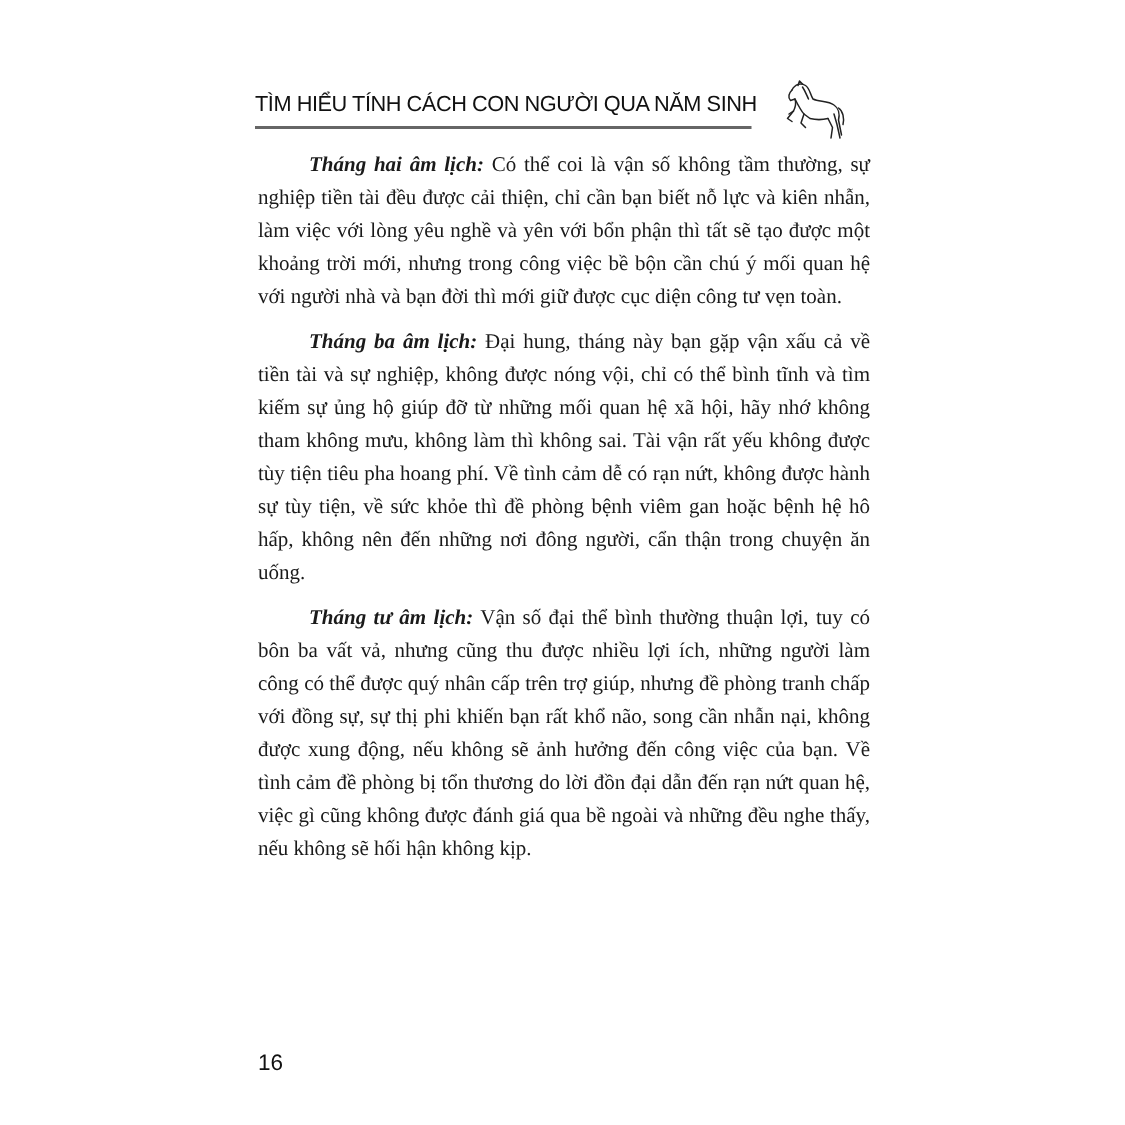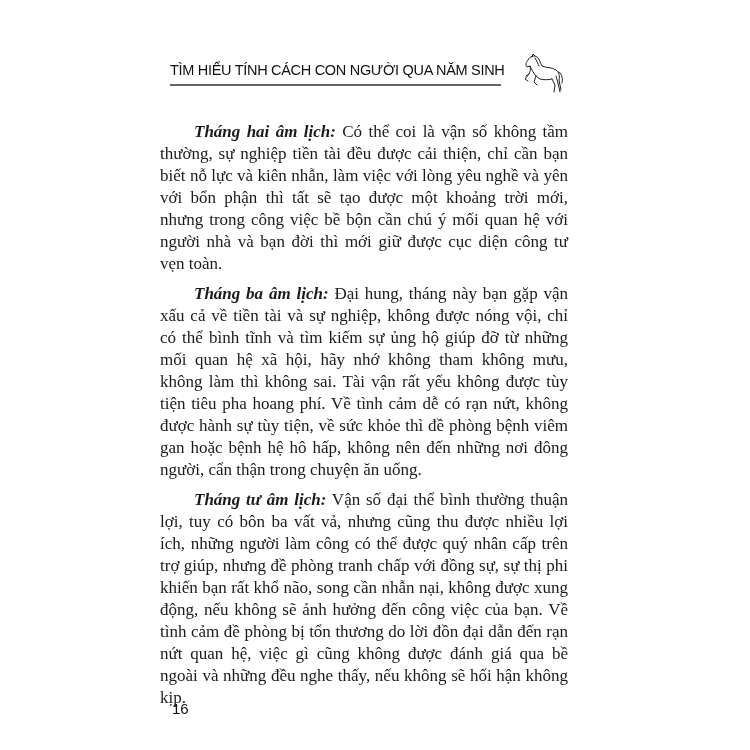--- a/index.html
+++ b/index.html
@@ -12,25 +12,24 @@
       white-space: nowrap;
     }
     .header-rule {
       position: absolute; left: 170px; top: 84px; width: 331px; height: 2px;
       background: #666;
     }
     .horse {
       position: absolute; left: 518px; top: 52px; width: 46px; height: 44px;
     }
     .body-text {
-      position: absolute; left: 160px; top: 100px; width: 408px;
+      position: absolute; left: 172px; top: 100px; width: 408px;
       font-family: "Liberation Serif", "DejaVu Serif", serif;
-      font-size: 17px; line-height: 22px; color: #1a1a1a;
+      font-size: 14px; line-height: 22px; color: #1a1a1a;
       text-align: justify;
-      margin-top: 21px;
     }
     .body-text p { margin: 0 0 8px 0; text-indent: 34px; }
     .body-text .lead { font-weight: bold; font-style: italic; }
     .page-number {
       position: absolute; left: 172px; top: 700px;
       font-family: "Liberation Sans", "DejaVu Sans", sans-serif;
       font-size: 15px; color: #111;
     }
   </style>
 </head>

